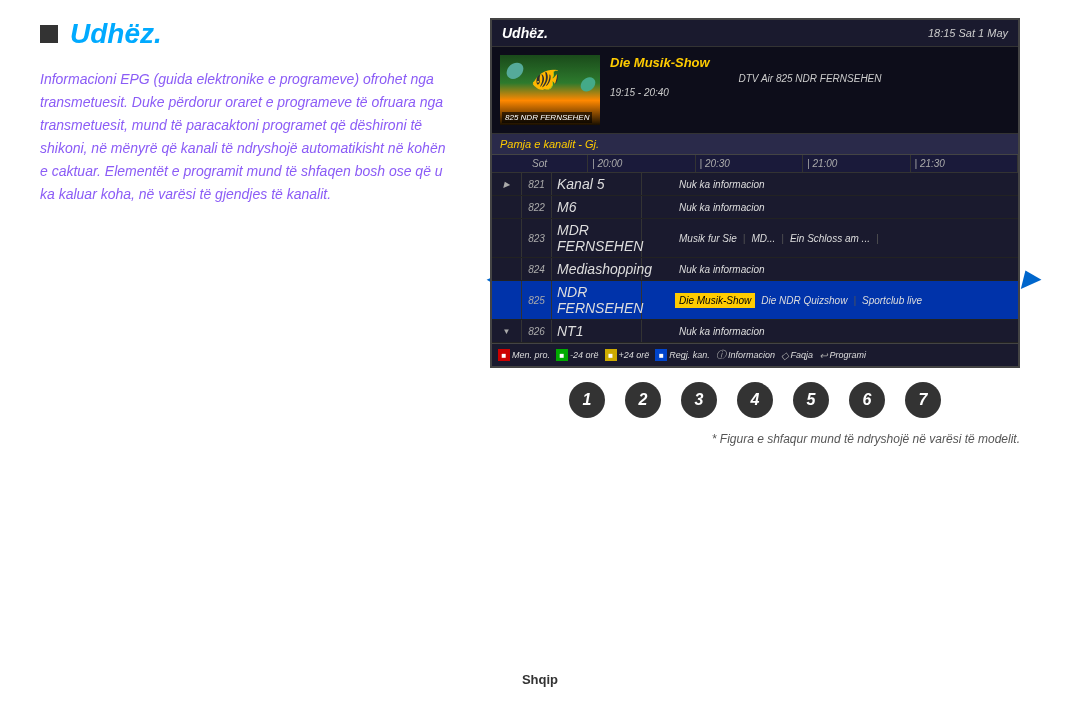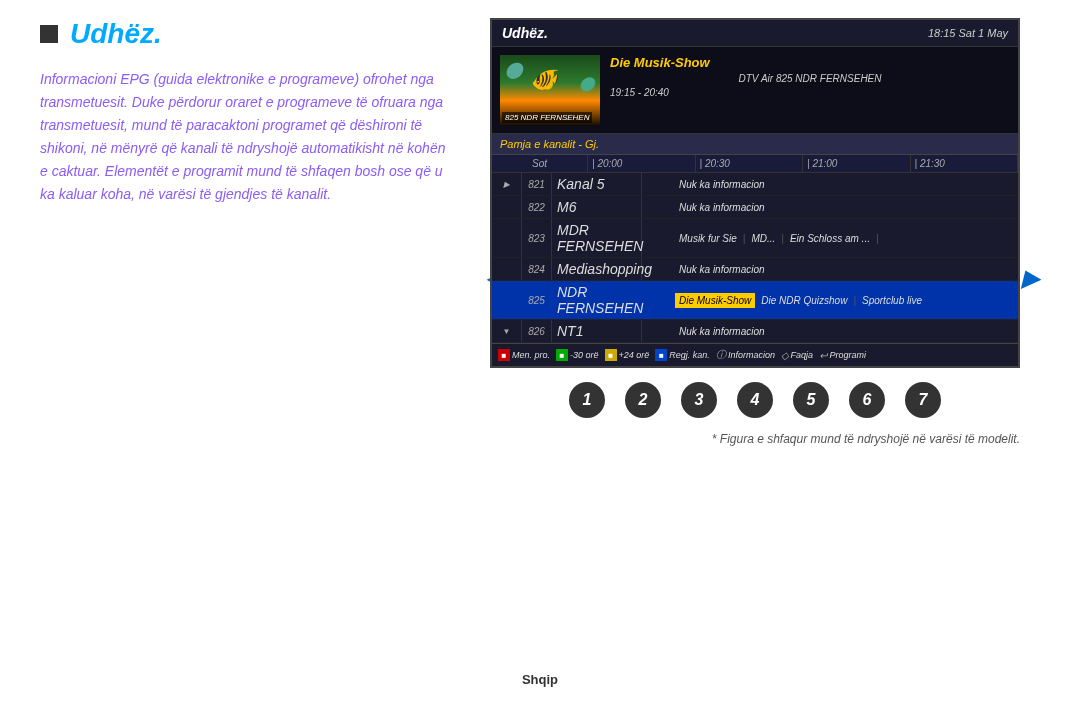--- a/index.html
+++ b/index.html
@@ -434,21 +434,21 @@
         </div>
       </div>
 
       <div class="epg-toolbar">
         <div class="epg-tb-item">
           <span class="tb-box red">■</span>
           <span>Men. pro.</span>
         </div>
         <div class="epg-tb-item">
           <span class="tb-box green">■</span>
-          <span>-30 orë</span>
+          <span>-24 orë</span>
         </div>
         <div class="epg-tb-item">
           <span class="tb-box yellow">■</span>
           <span>+24 orë</span>
         </div>
         <div class="epg-tb-item">
           <span class="tb-box blue">■</span>
           <span>Regj. kan.</span>
         </div>
         <div class="epg-tb-item">

